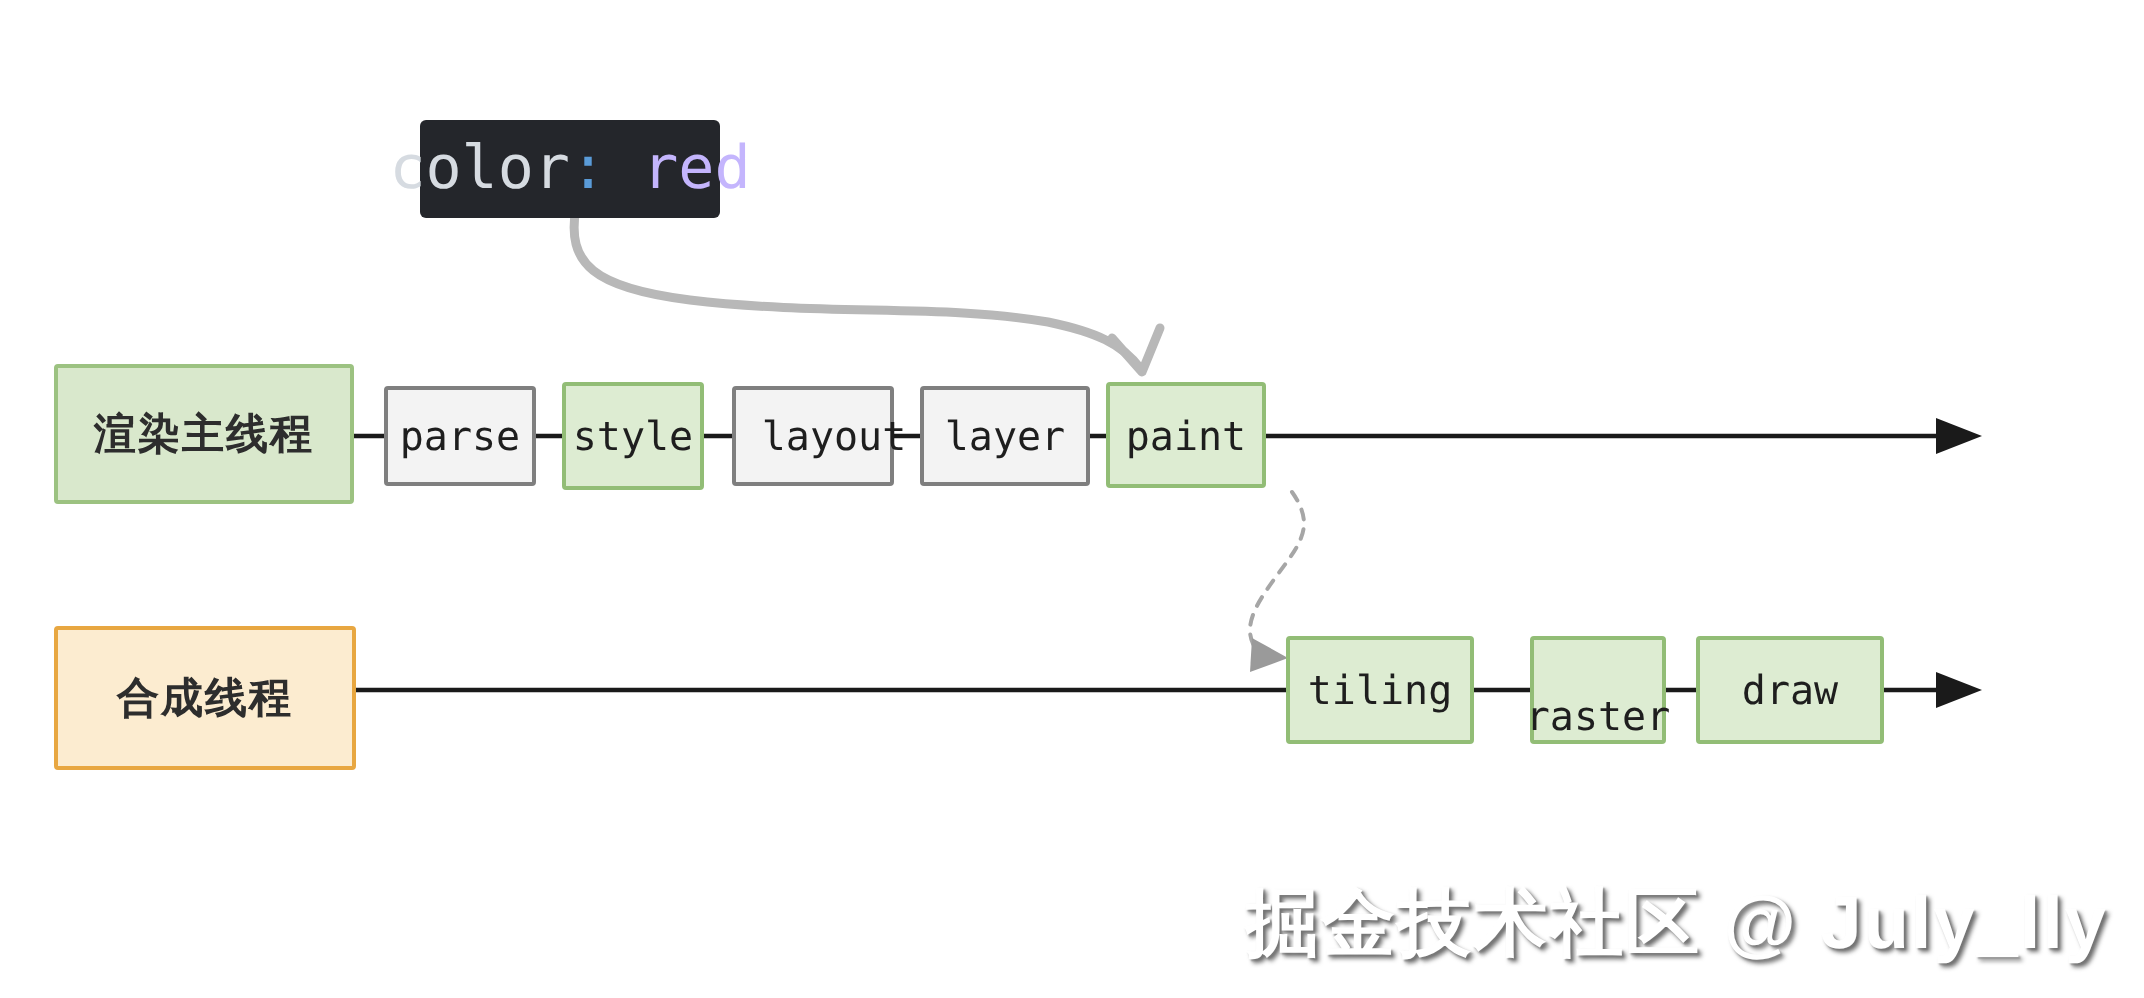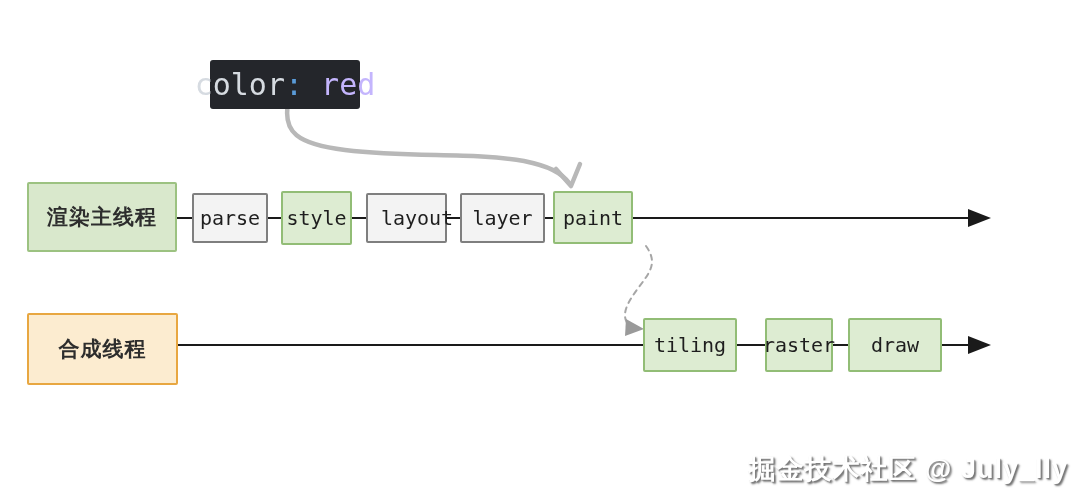--- a/index.html
+++ b/index.html
@@ -66,28 +66,28 @@
   .step-green {
     background: #ddecd2;
     border: 2px solid #92bd76;
   }
   .box-parse  { left: 192px; top: 193px; width: 76px; height: 50px; }
   .box-style  { left: 281px; top: 191px; width: 71px; height: 54px; }
   .box-layout { left: 366px; top: 193px; width: 81px; height: 50px; padding-left: 21px; }
   .box-layer  { left: 460px; top: 193px; width: 85px; height: 50px; }
   .box-paint  { left: 553px; top: 191px; width: 80px; height: 53px; }
   .box-tiling { left: 643px; top: 318px; width: 94px; height: 54px; }
-  .box-raster { left: 765px; top: 318px; width: 68px; height: 54px; }
+  .box-raster { left: 765px; top: 318px; width: 68px; height: 54px; align-items: flex-end; }
   .box-draw   { left: 848px; top: 318px; width: 94px; height: 54px; }
   .watermark {
     position: absolute;
-    right: 4px;
+    right: 18px;
     bottom: 12px;
     z-index: 2;
-    font-size: 27px;
+    font-size: 37px;
     font-weight: bold;
     color: #ffffff;
     letter-spacing: 1px;
     text-shadow: 2px 2px 2px rgba(110,110,110,0.9), 1px 1px 1px rgba(140,140,140,0.8);
   }
 </style>
 </head>
 <body>
 
 <div class="canvas">

